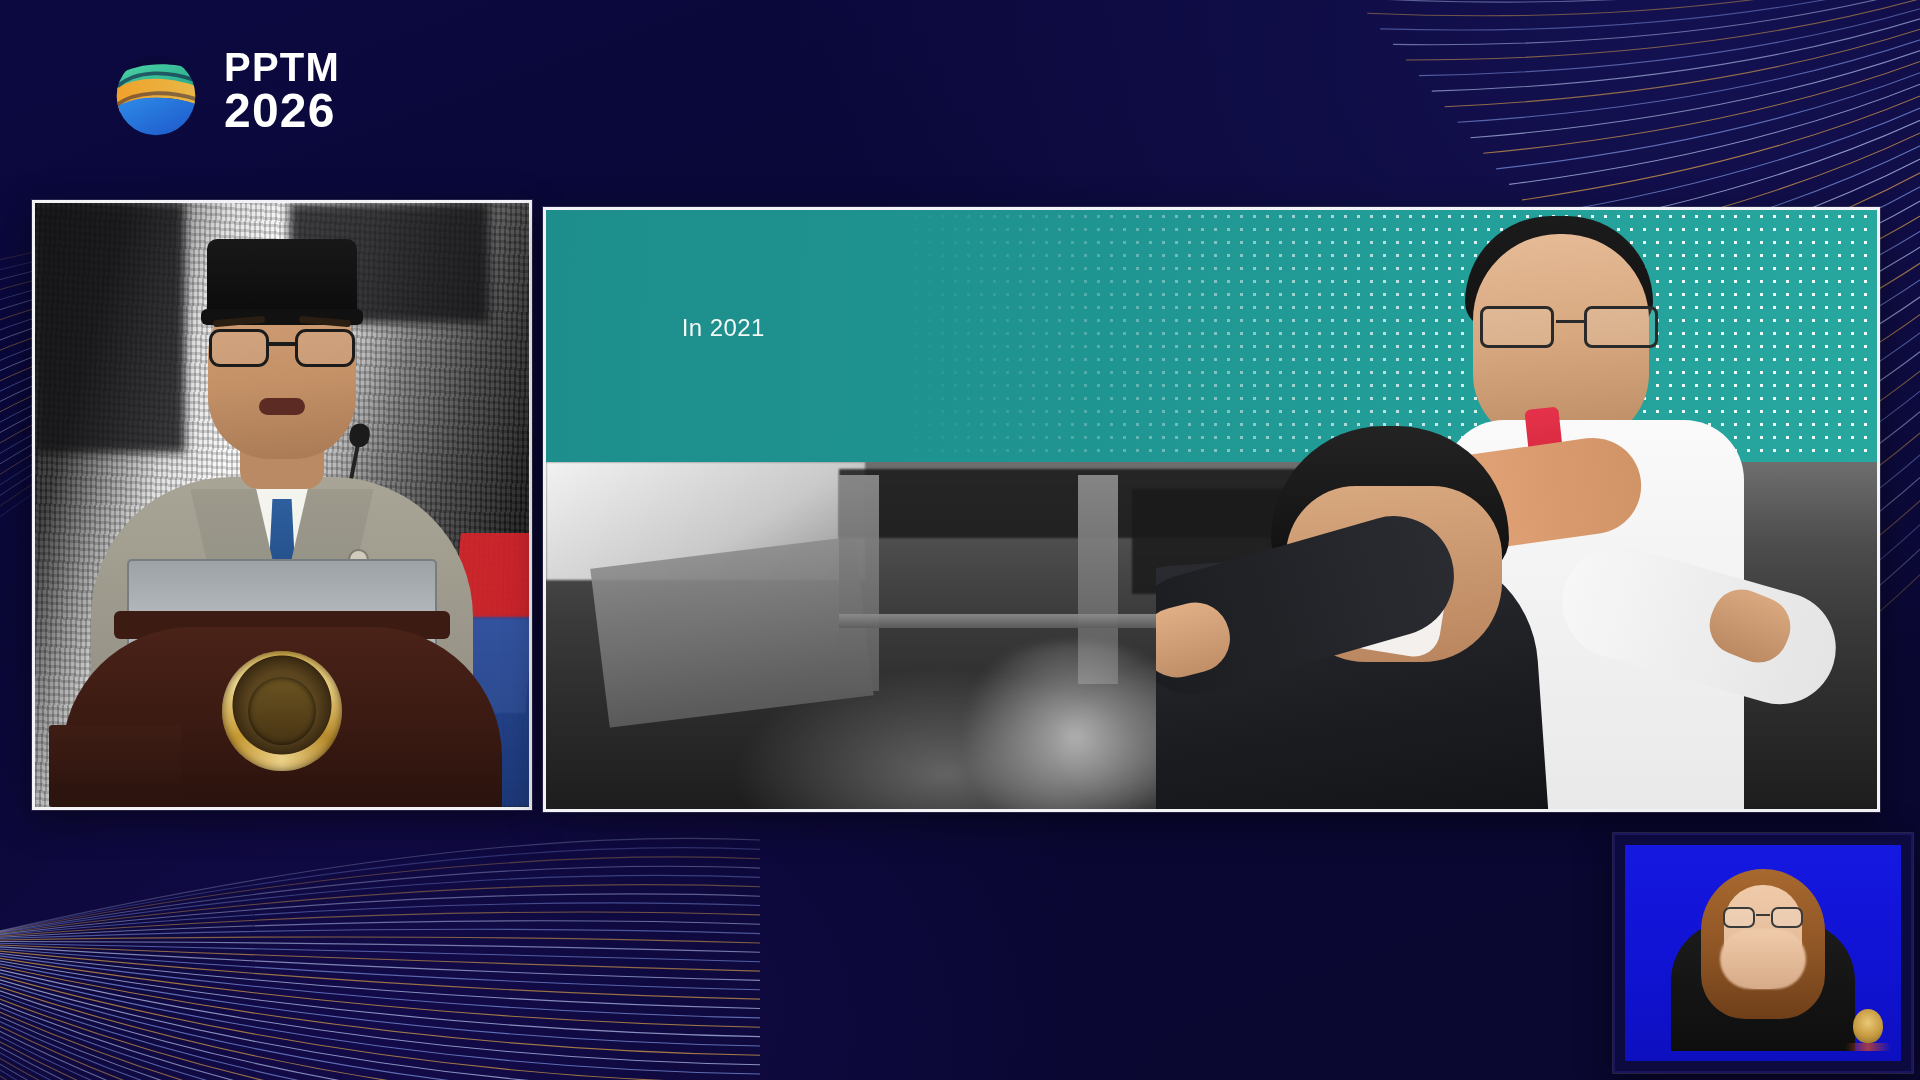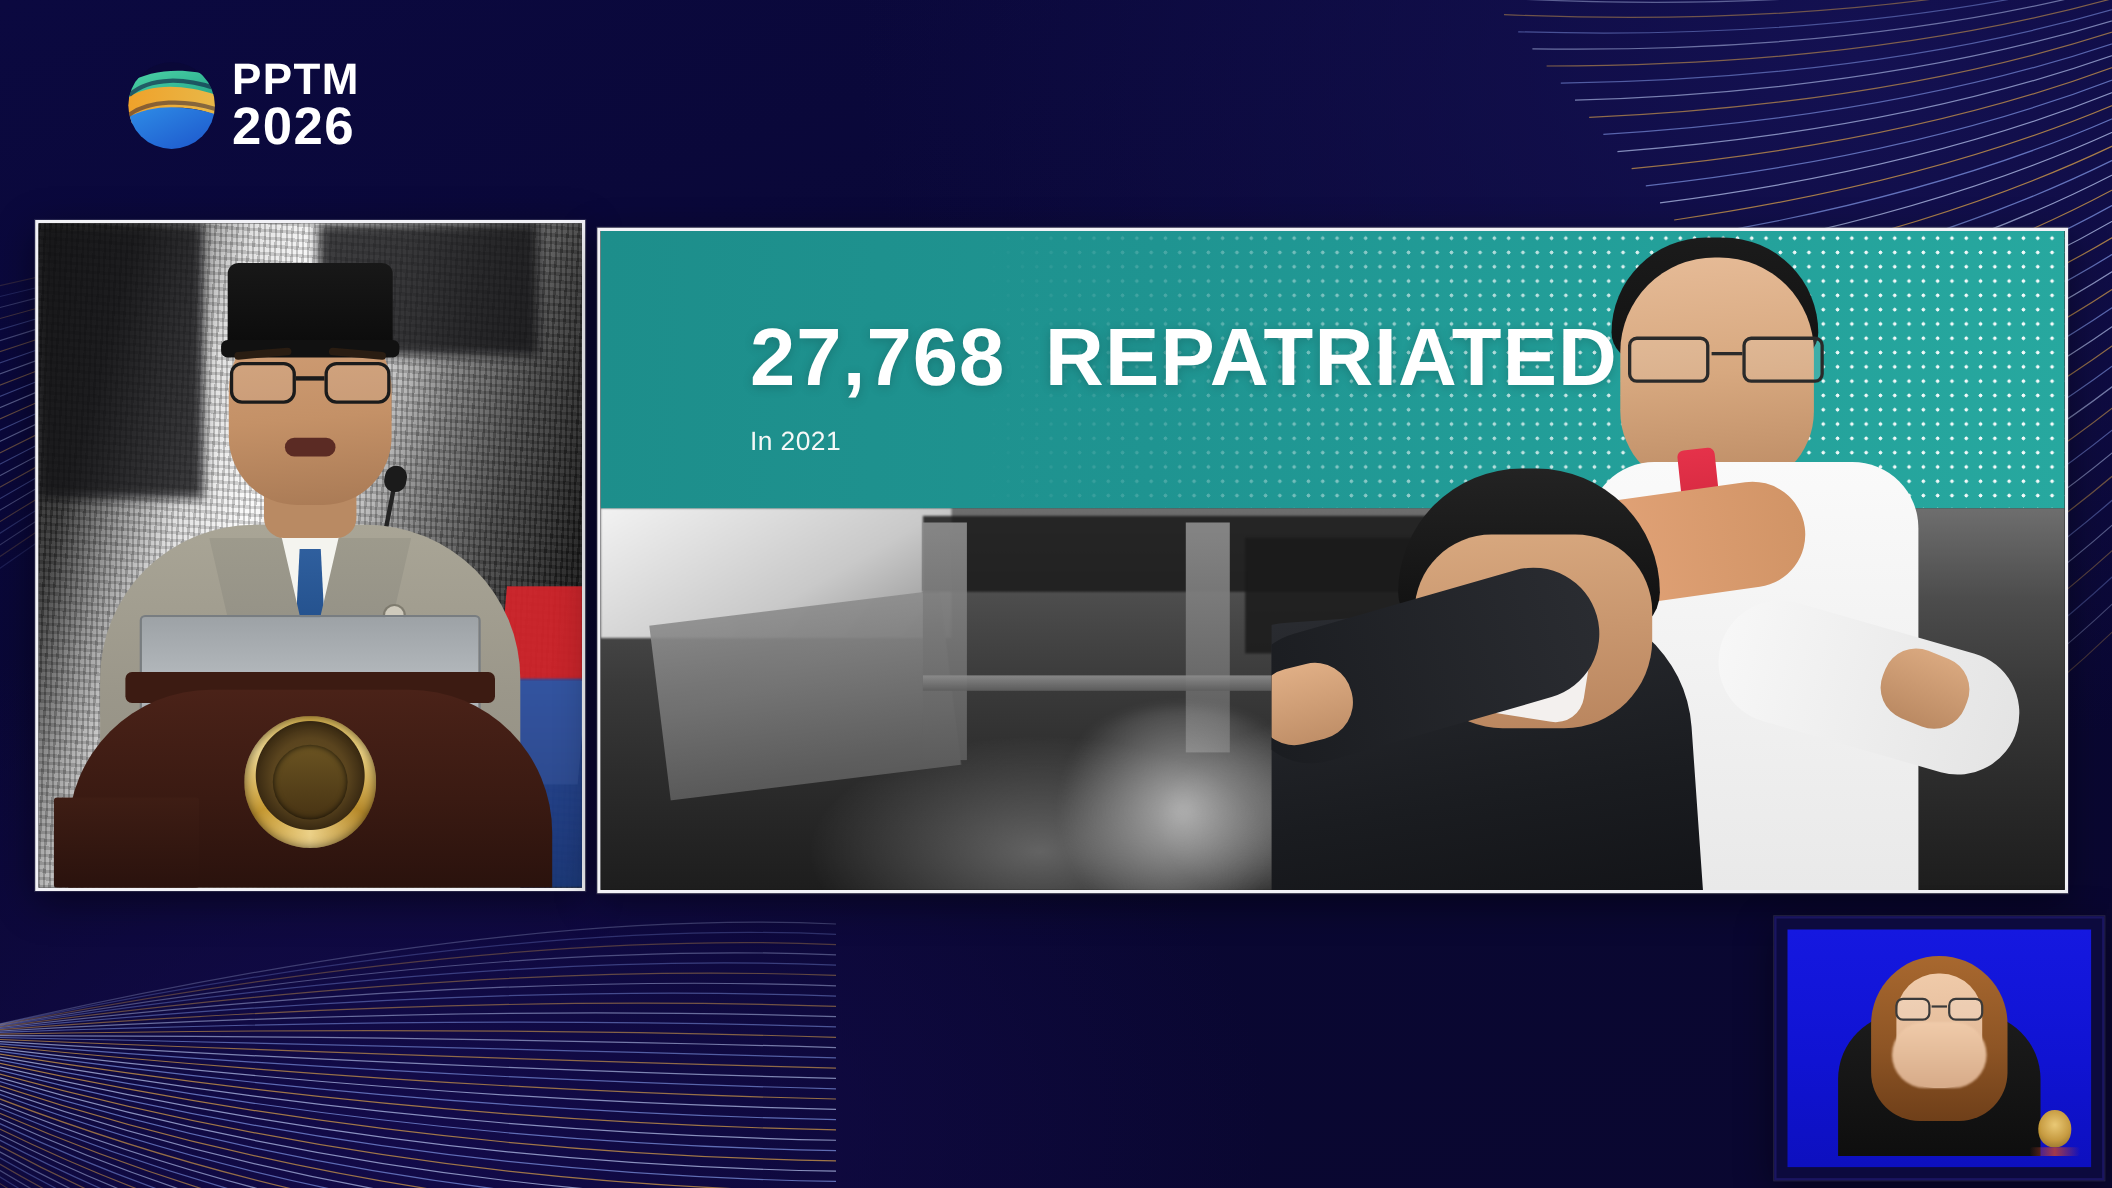--- a/index.html
+++ b/index.html
@@ -22,21 +22,21 @@
 
   
   .swirl { position:absolute; pointer-events:none; }
   #swirl-tr { top:-140px; right:-230px; width:980px; height:760px; opacity:.95; }
   #swirl-bl { bottom:-300px; left:-420px; width:1180px; height:860px; opacity:.9; }
   #swirl-l  { top:230px; left:-480px; width:640px; height:700px; opacity:.55; }
 
   
   #logo-block {
     position:absolute; left:108px; top:48px;
-    display:flex; align-items:center; gap:7px;
+    display:flex; align-items:flex-start; gap:20px;
   }
   #logo-globe { width:96px; height:96px; display:block; }
   #logo-text {
     color:#ffffff; line-height:0.98;
     font-weight:700; letter-spacing:1.2px;
   }
   #logo-text .l1 { font-size:40px; display:block; }
   #logo-text .l2 { font-size:48px; display:block; }
 
   
@@ -588,23 +588,20 @@
         <div class="rub-dark" style="left:63%;top:8%;width:16%;height:32%;"></div>
         <div class="rub-smoke" style="left:30%;top:52%;width:260px;height:190px;"></div>
         <div class="rub-smoke" style="left:52%;top:56%;width:300px;height:210px;"></div>
         <div class="rub-smoke" style="left:72%;top:60%;width:240px;height:170px;"></div>
       </div>
 
       <div class="slide-teal"></div>
       <div class="slide-dots"></div>
 
       <div class="slide-head">
-        <div class="slide-title">
-          <span class="num">27,768</span><span>REPATRIATED</span>
-        </div>
         <div class="slide-sub">In 2021</div>
       </div>
 
       <div class="hug">
         <div class="hug-backman-hair"></div>
         <div class="hug-backman-head"></div>
         <div class="hug-backman-glasses">
           <span class="lens l"></span>
             <span class="lens r"></span>
             <span class="bridge"></span>

